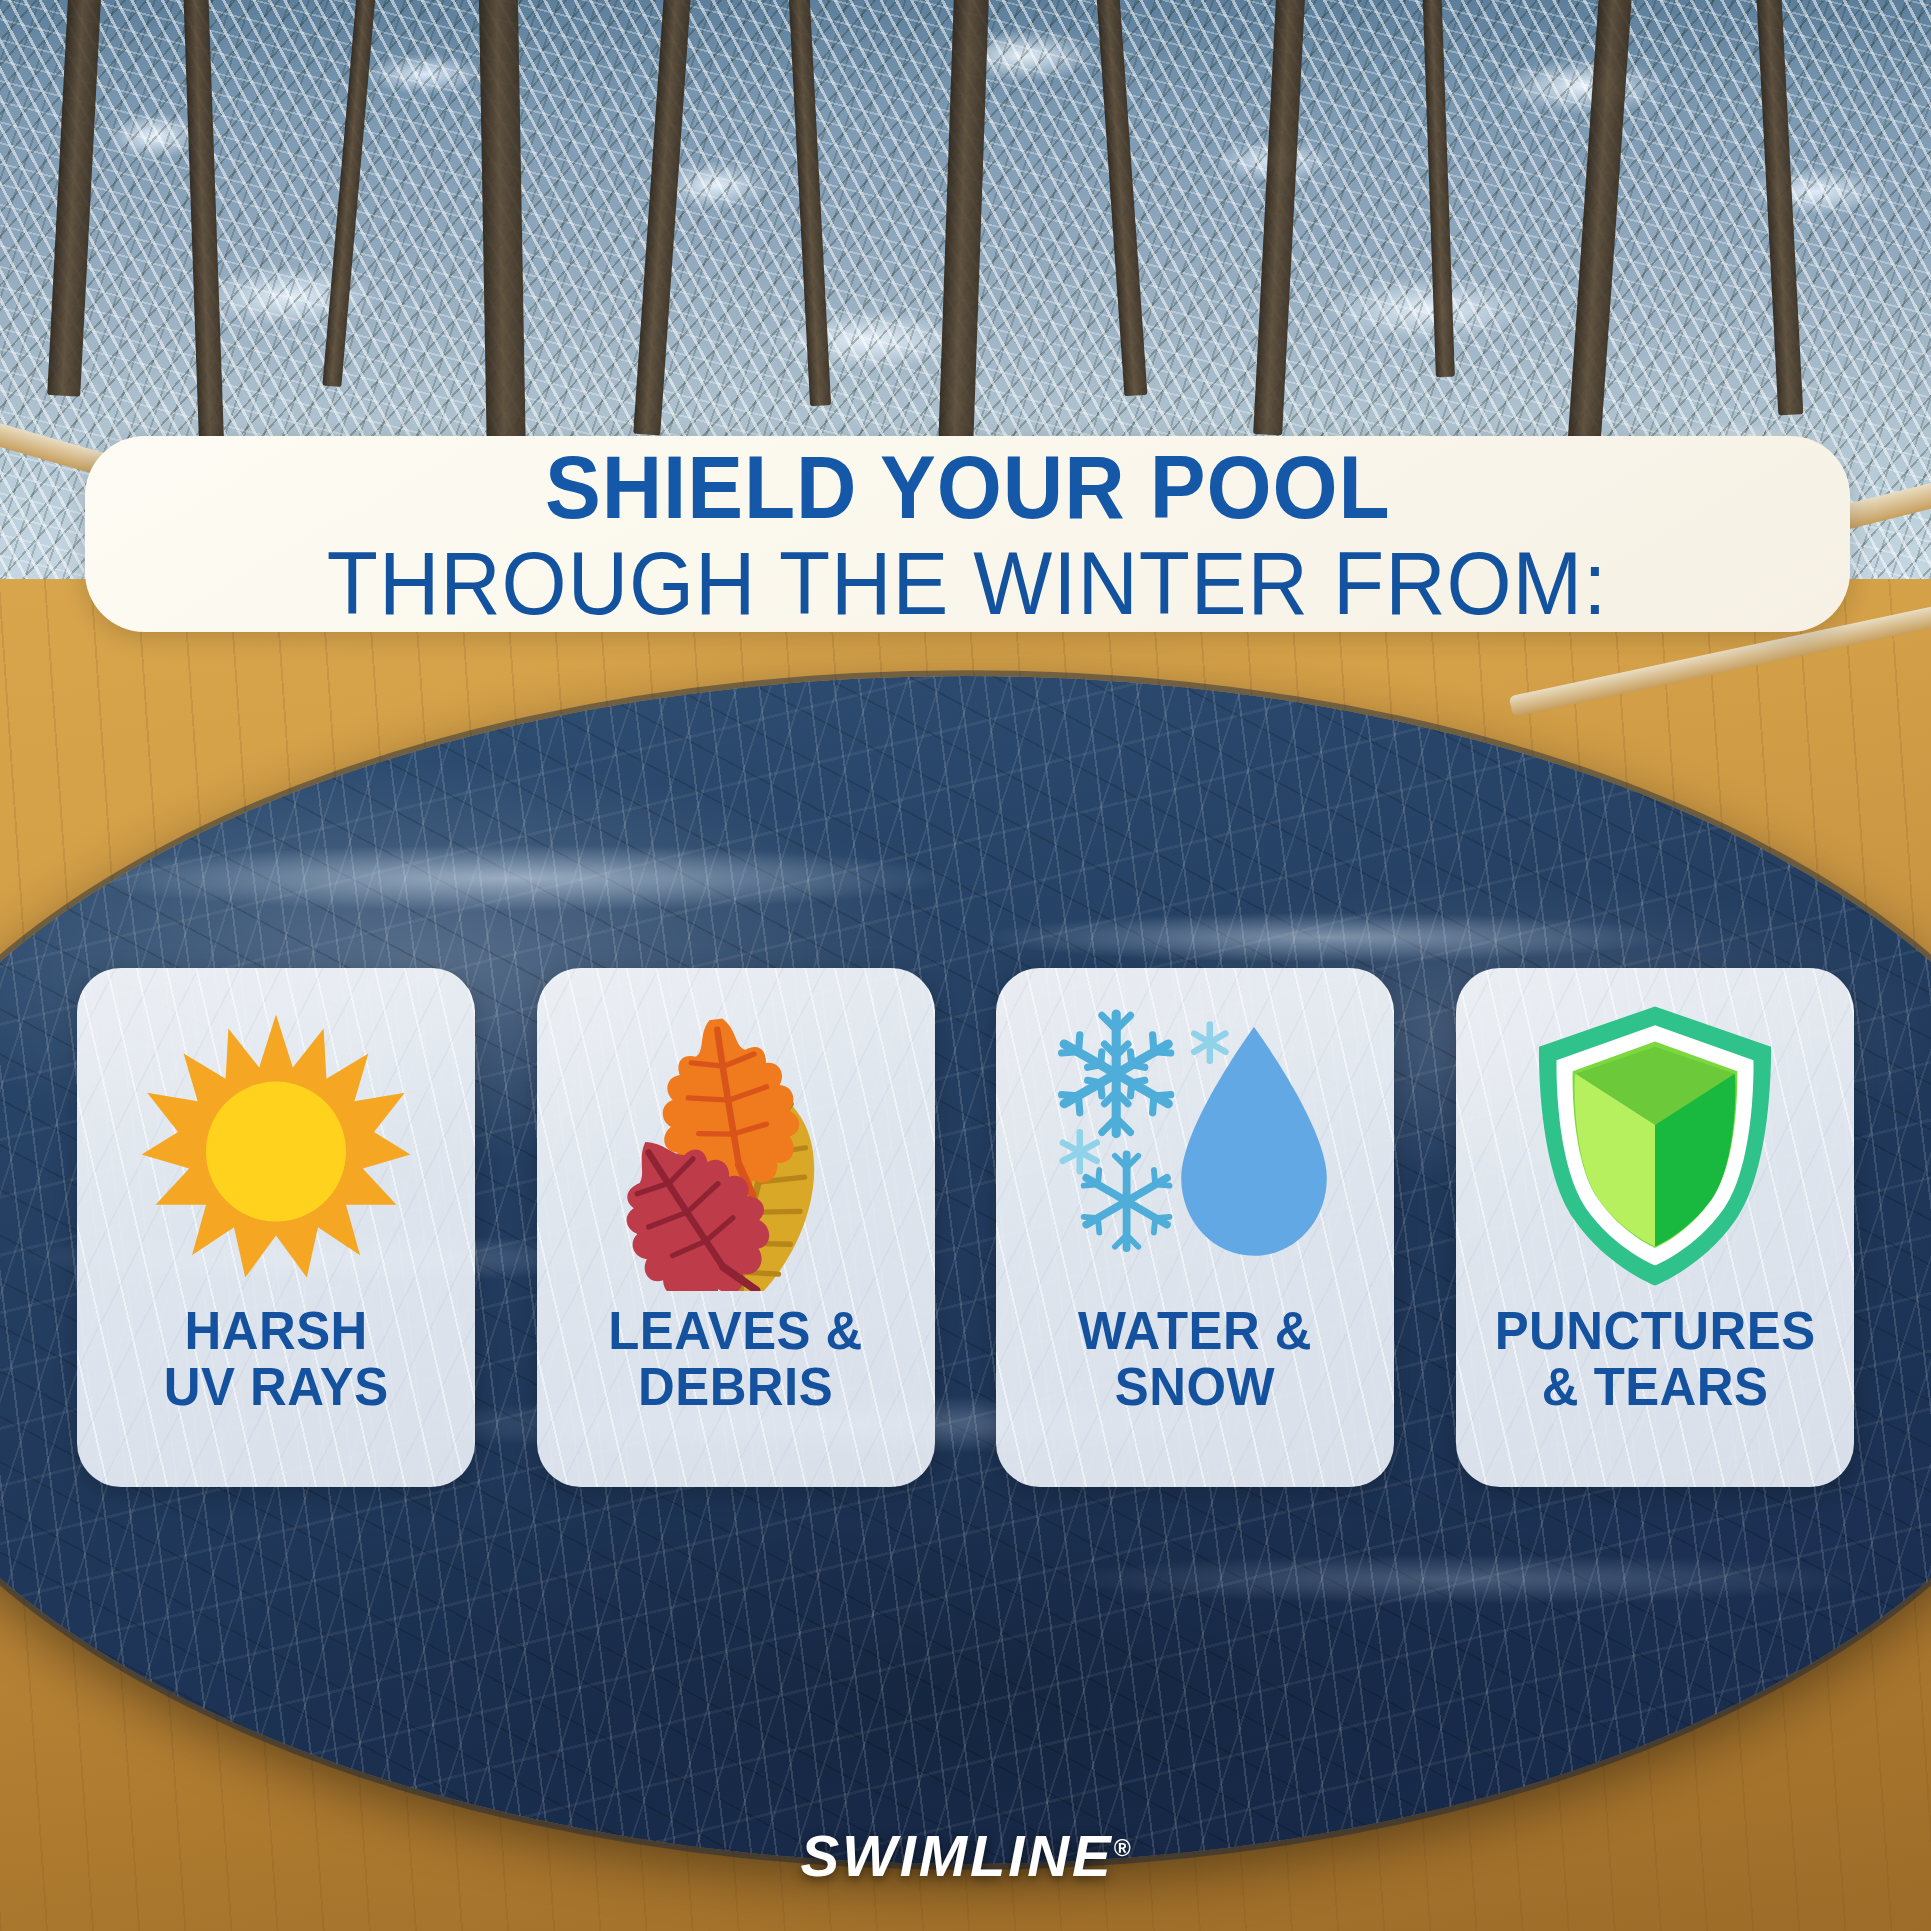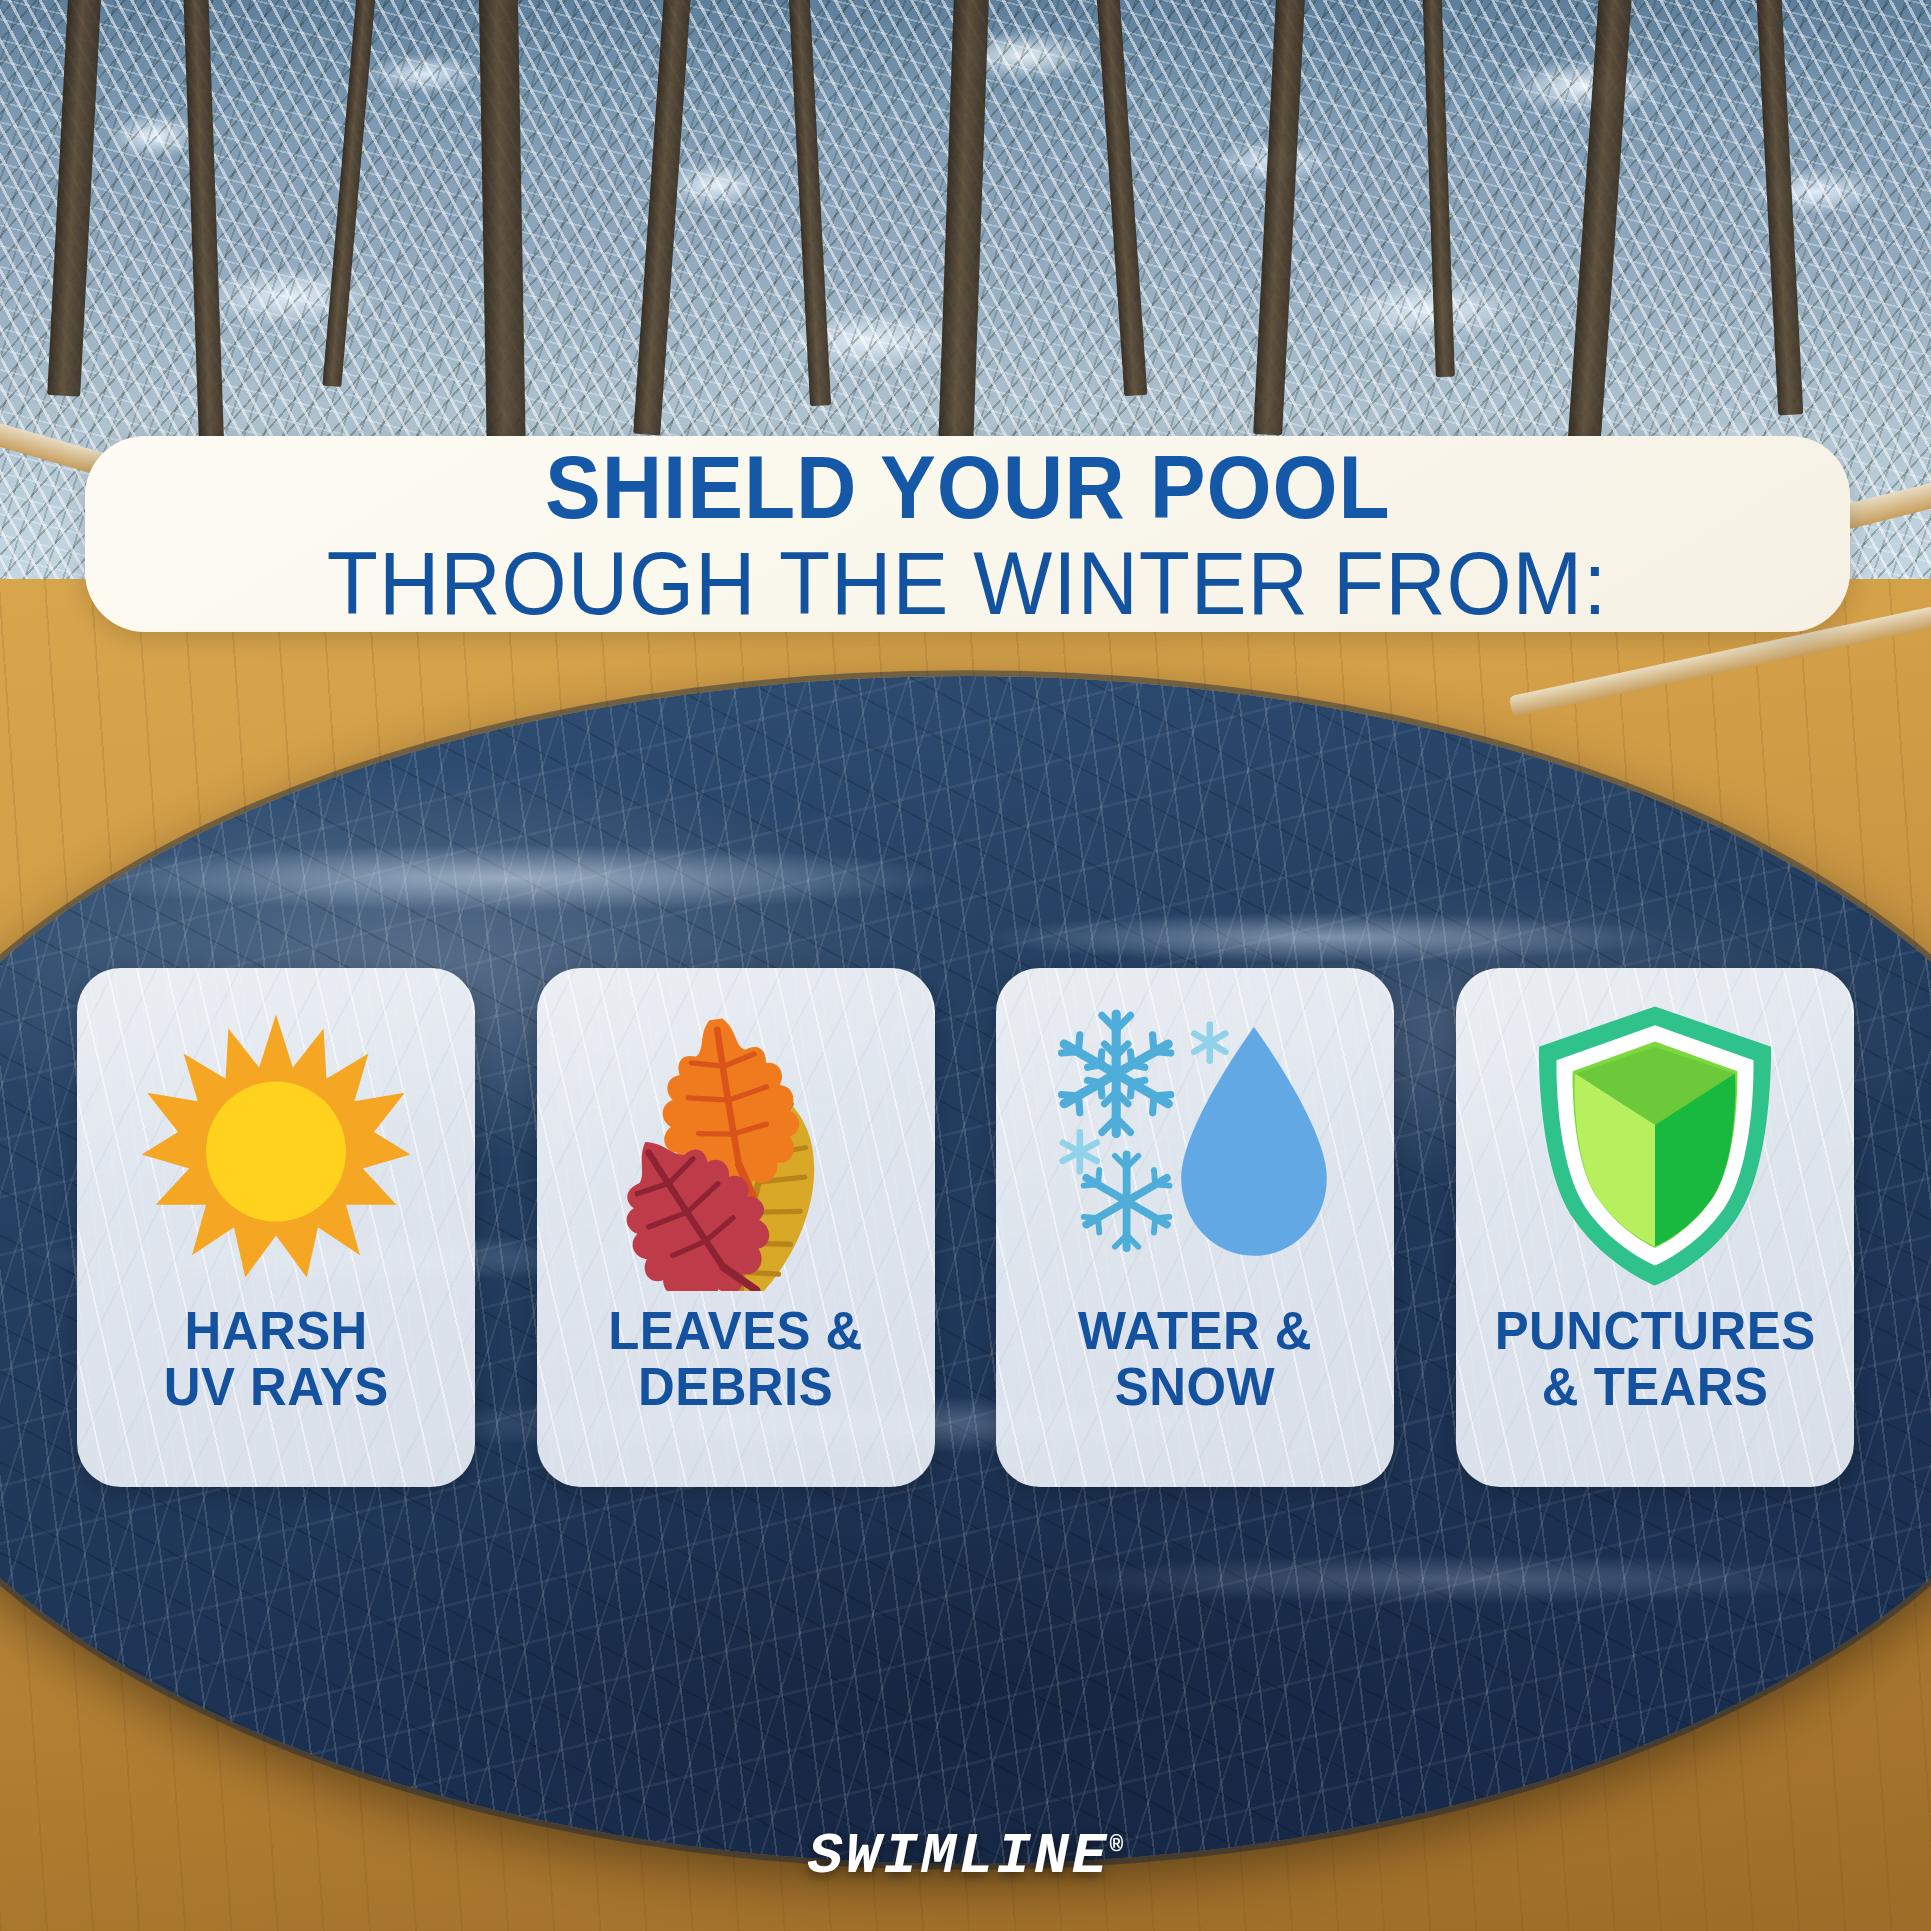--- a/index.html
+++ b/index.html
@@ -126,21 +126,20 @@
     color:#14529f;font-weight:700;font-size:53px;line-height:1.06;text-align:center;
     letter-spacing:0.5px;position:relative;z-index:1;margin-top:11.6px;
     transform:scaleX(.96);
   }
 
   
   .logo{
     position:absolute;left:0;bottom:42px;width:1931px;text-align:center;
     color:#ffffff;font-weight:700;font-style:italic;font-size:58px;letter-spacing:2.9px;
     text-shadow:0 2.9px 11.6px rgba(0,0,0,.55);
-    font-family:Liberation Mono, monospace;
   }
   .logo .reg{font-size:23px;vertical-align:super;letter-spacing:0;}
 </style>
 </head>
 <body>
 
 <div class="stage">
 
   <div class="forest">
     <div class="trunk" style="left:58px;  width:33px; height:415px; transform:rotate(3deg);"></div>

